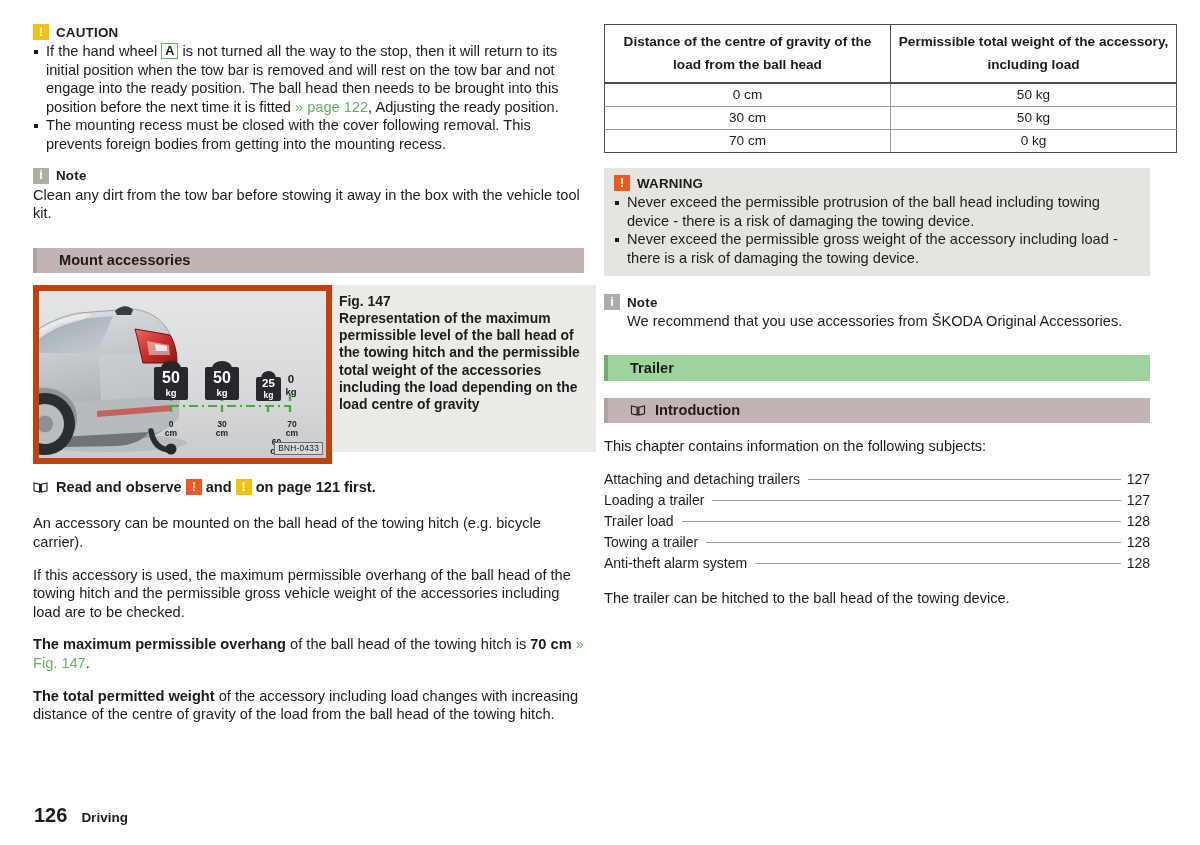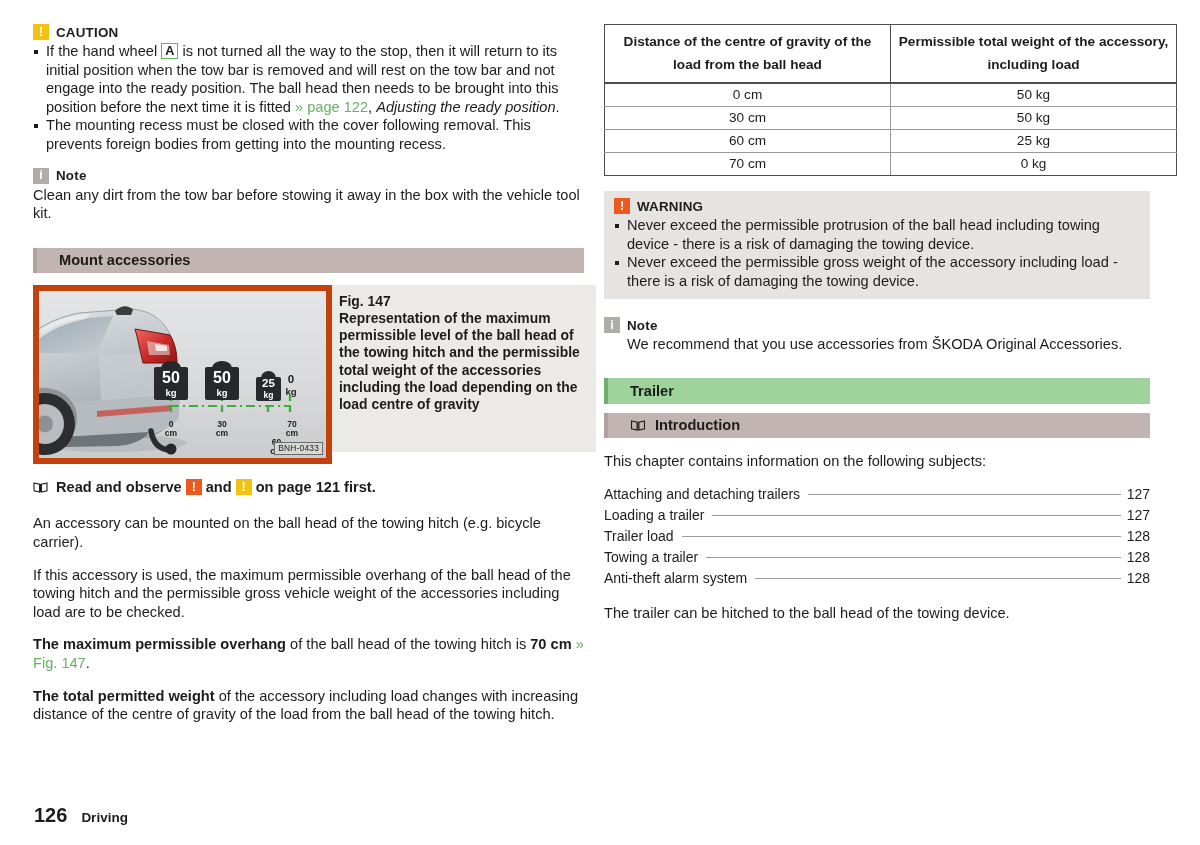--- a/index.html
+++ b/index.html
@@ -37,21 +37,21 @@
 
   
   p.body {
     font-size: 14.6px;
     line-height: 18.6px;
     margin: 0 0 14px 0;
     color: #1c1c1c;
   }
   .green { color: #63b363; }
   .bold { font-weight: bold; }
-  .ital { font-style: italic; }
+  .ital { }
 
   
   .admon {
     margin: 0 0 12px 0;
     padding: 0;
   }
   .admon.boxed {
     background: #e6e4e0;
     padding: 7px 10px 9px 10px;
   }
@@ -464,24 +464,20 @@
       <tbody>
         <tr>
           <td>0 cm</td>
           <td>50 kg</td>
         </tr>
         <tr>
           <td>30 cm</td>
           <td>50 kg</td>
         </tr>
         <tr>
-          <td>60 cm</td>
-          <td>25 kg</td>
-        </tr>
-        <tr>
           <td>70 cm</td>
           <td>0 kg</td>
         </tr>
       </tbody>
     </table>
 
     <div class="admon boxed">
       <div class="admon-head">
         <span class="badge warning">!</span>
         <span class="admon-title">WARNING</span>
@@ -493,21 +489,21 @@
     </div>
 
     <div class="admon" style="margin-top:18px;">
       <div class="admon-head">
         <span class="badge note">i</span>
         <span class="admon-title">Note</span>
       </div>
       <p class="body" style="margin-bottom:0;margin-left:23px;">We recommend that you use accessories from ŠKODA Original Accessories.</p>
     </div>
 
-    <div class="secbar green" style="margin-top:24px; margin-bottom:9px;">
+    <div class="secbar green" style="margin-top:24px; margin-bottom:17px;">
       <span>Trailer</span>
     </div>
 
     <div class="secbar taupe" style="margin-bottom:14px;">
       <span class="bar-icon">
         <svg width="16" height="12" viewBox="0 0 15 12">
           <path d="M1 2 L6.6 3.2 L6.6 11 L1 9.8 Z" fill="none" stroke="#1c1c1c" stroke-width="1.1"></path>
           <path d="M14 2 L8.4 3.2 L8.4 11 L14 9.8 Z" fill="none" stroke="#1c1c1c" stroke-width="1.1"></path>
           <path d="M7.5 3.1 L7.5 11" stroke="#1c1c1c" stroke-width="1"></path>
         </svg>

